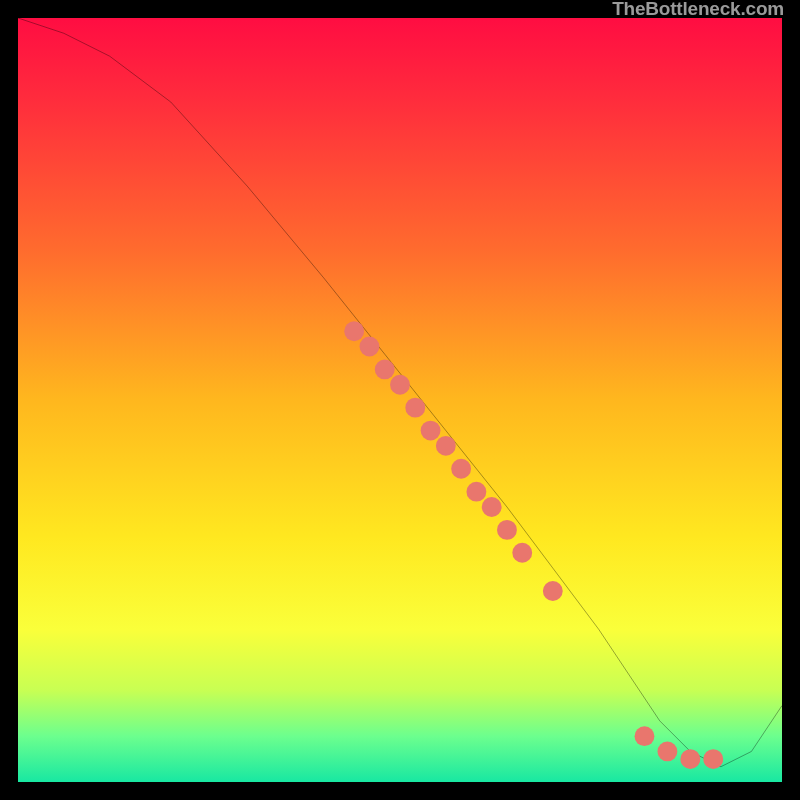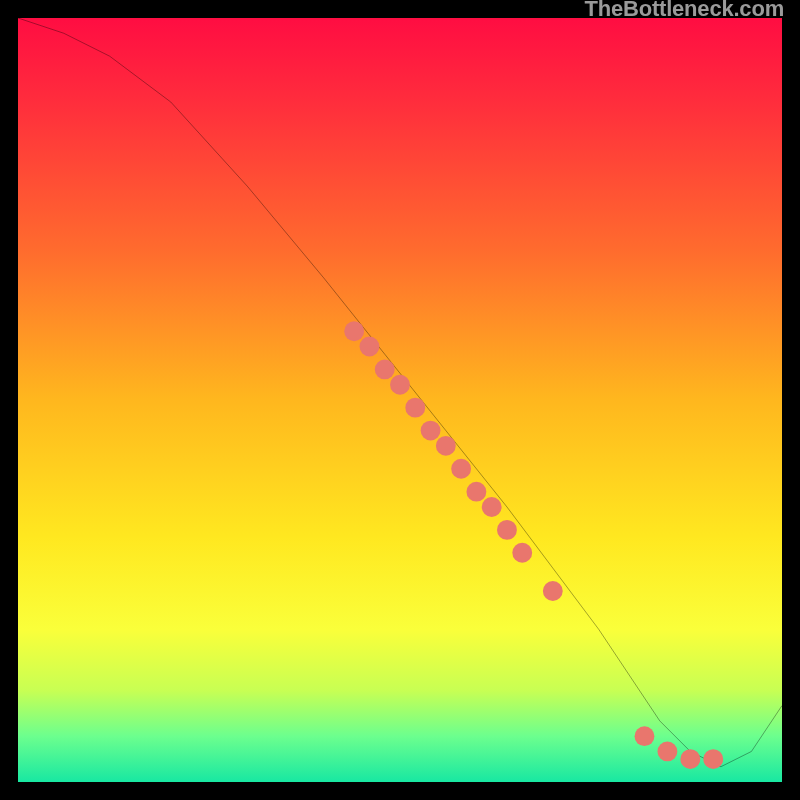--- a/index.html
+++ b/index.html
@@ -37,21 +37,21 @@
       #6cff8e 94%,
       #18e8a2 100%
     );
   }
   .watermark {
     position: absolute;
     top: -18px; 
     right: -2px;
     height: 36px;
     line-height: 18px;
-    font-size: 22px;
+    font-size: 19px;
     font-weight: 600;
     color: #9a9a9a;
     letter-spacing: -0.2px;
     user-select: none;
   }
   svg.curve {
     position: absolute;
     left: 0; top: 0;
     width: 100%;
     height: 100%;

